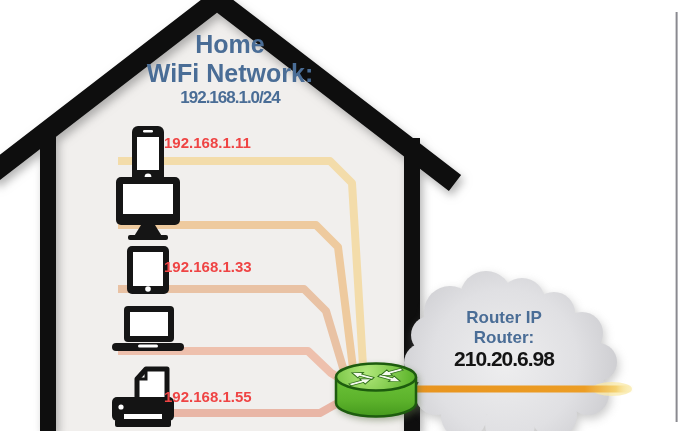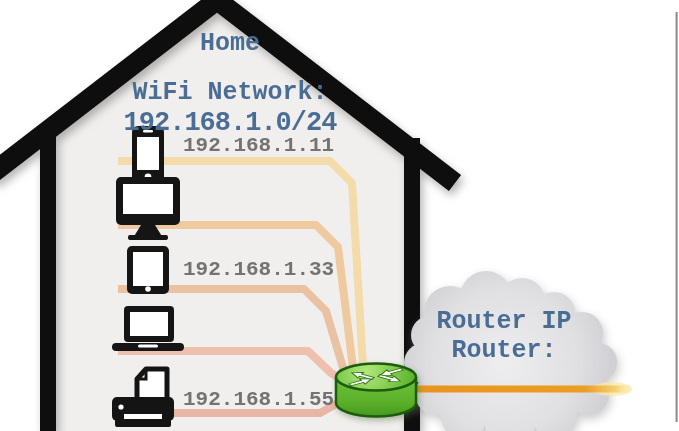--- a/index.html
+++ b/index.html
@@ -1,34 +1,34 @@
 <!DOCTYPE html>
 <html><head>
 <meta charset="utf-8">
 <style>
   html,body{margin:0;padding:0;background:#ffffff;}
   #canvas{
     position:relative;width:679px;height:431px;overflow:hidden;
-    background:#ffffff;font-family:Liberation Mono, monospace;
+    background:#ffffff;font-family:Liberation Sans, sans-serif;
   }
   #scene{position:absolute;left:0;top:0;}
   .shadowed{filter:drop-shadow(3px 5px 4px rgba(110,110,110,.5));}
   .cloud-shadow{filter:drop-shadow(2px 4px 5px rgba(140,140,140,.45));}
   .router-shadow{filter:drop-shadow(2px 3px 3px rgba(90,110,70,.45));}
   .label{position:absolute;font-weight:bold;line-height:1.15;white-space:nowrap;}
   .blue{color:#4a6d96;}
   .dark{color:#141414;}
   .center{text-align:center;}
   #title-block{left:55px;top:30px;width:350px;}
   #title-line1{font-size:25px;}
-  #title-line2{font-size:25px;margin-top:20px;}
-  #subnet{font-size:27px;letter-spacing:-1px;}
-  .ip-label{left:183px;font-size:21px;color:#737373;}
+  #title-line2{font-size:25px;}
+  #subnet{font-size:17px;letter-spacing:-1px;}
+  .ip-label{left:164px;font-size:15px;color:#ef4444;}
   #cloud-block{left:415px;top:308px;width:178px;}
-  #cloud-line1,#cloud-line2{font-size:25px;}
+  #cloud-line1,#cloud-line2{font-size:17px;}
   #router-ip{font-size:21px;letter-spacing:-1px;}
 </style>
 </head>
 <body>
 
 <div id="canvas">
 
   <svg id="scene" width="679" height="431" viewBox="0 0 679 431">
     <defs>
       <linearGradient id="routerBody" x1="0" y1="0" x2="0" y2="1">
@@ -146,15 +146,16 @@
     <div id="subnet">192.168.1.0/24</div>
   </div>
 
   <div class="label ip-label" style="top:134px">192.168.1.11</div>
   <div class="label ip-label" style="top:258px">192.168.1.33</div>
   <div class="label ip-label" style="top:388px">192.168.1.55</div>
 
   <div id="cloud-block" class="label center">
     <div id="cloud-line1" class="blue">Router IP</div>
     <div id="cloud-line2" class="blue">Router:</div>
+    <div id="router-ip" class="dark">210.20.6.98</div>
   </div>
 
 </div>
 
 </body></html>

